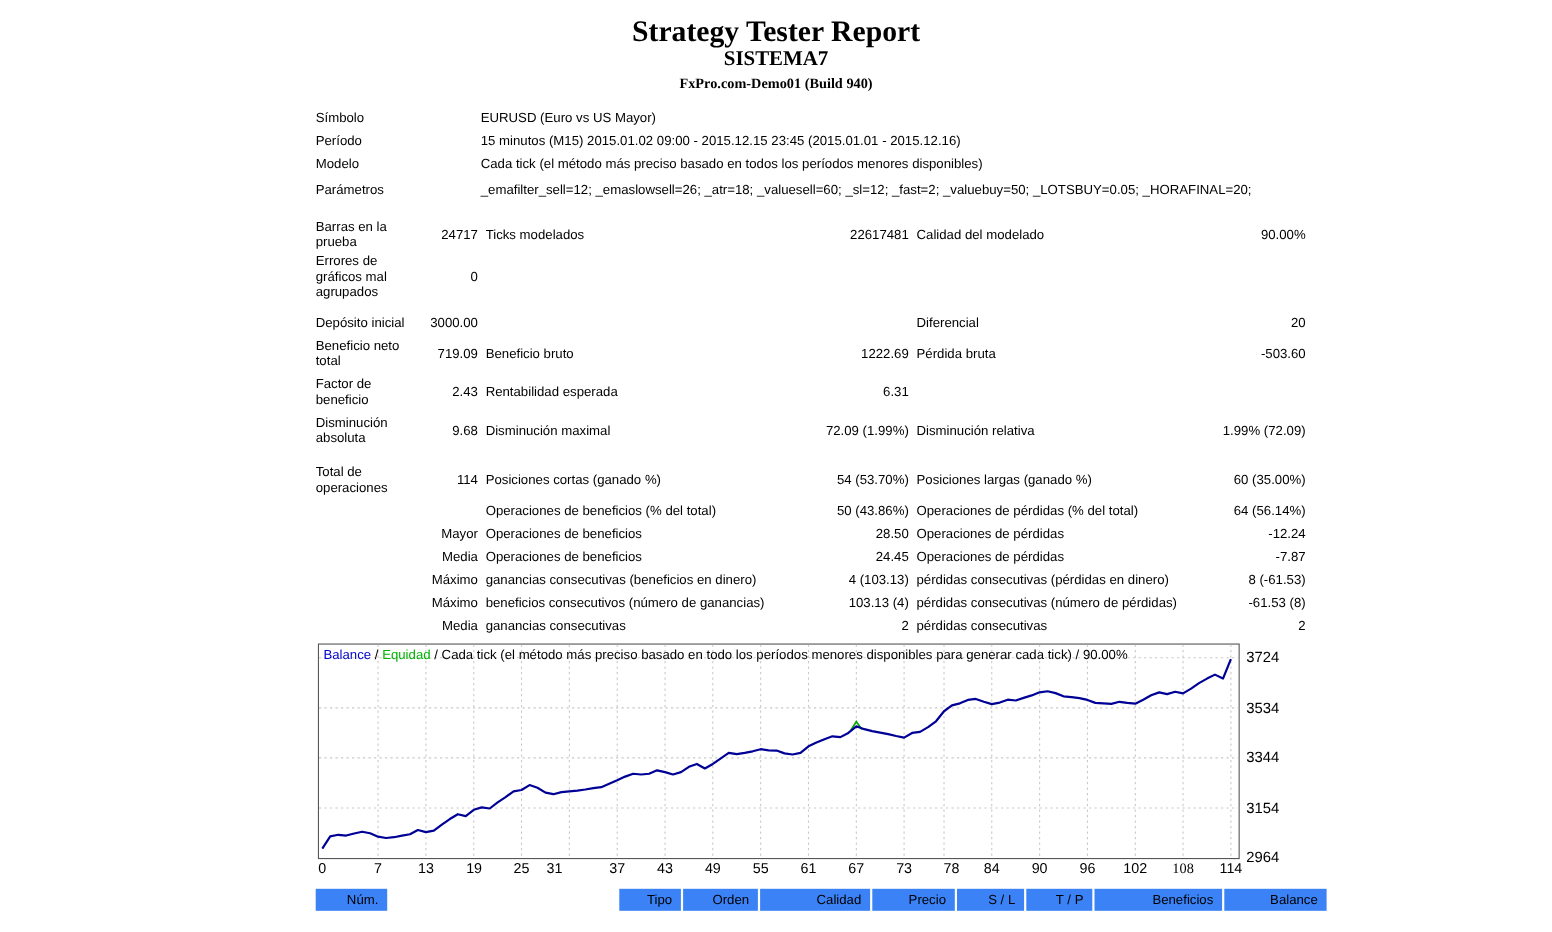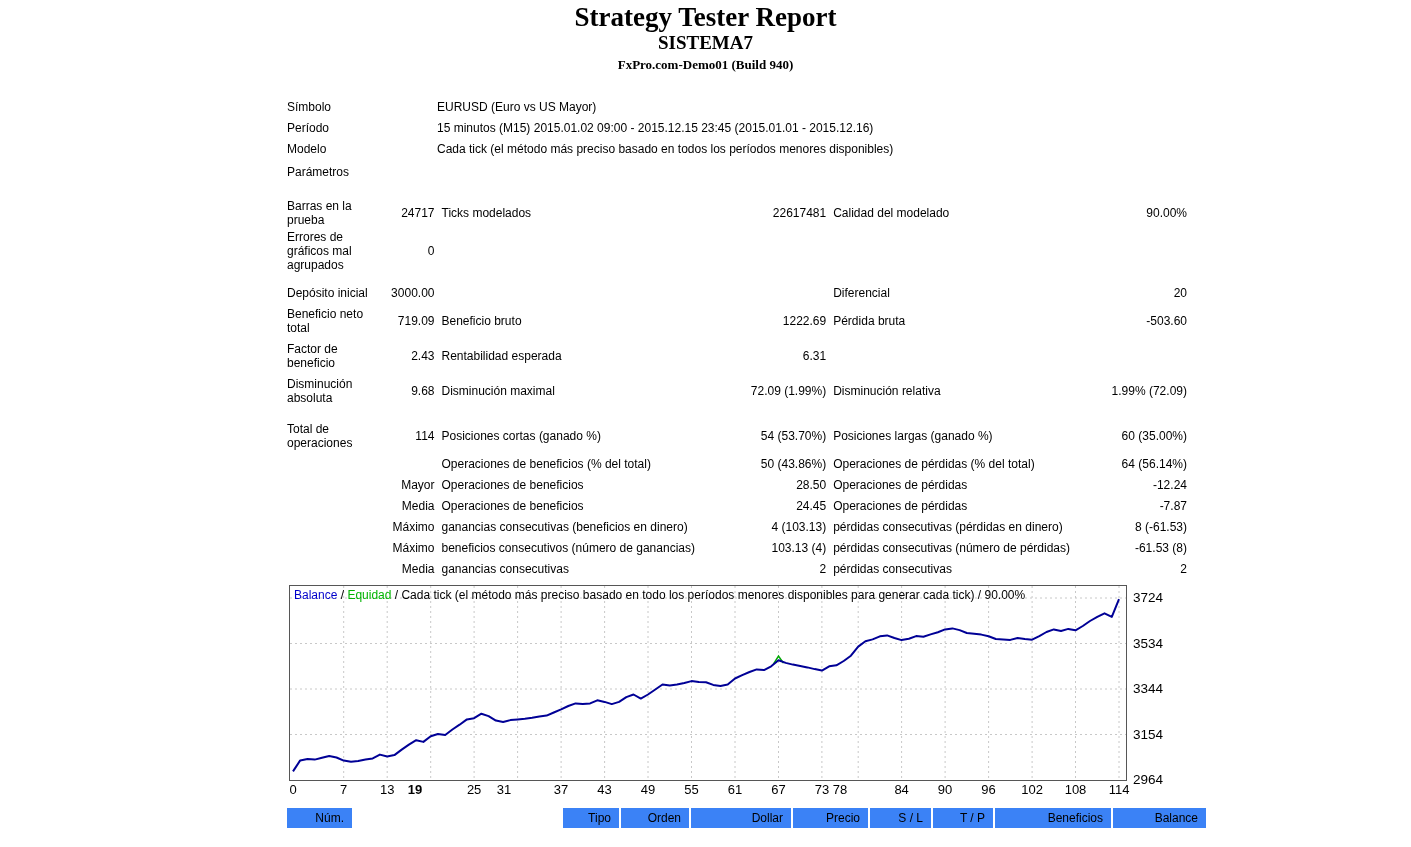--- a/index.html
+++ b/index.html
@@ -1,20 +1,20 @@
 <!DOCTYPE html>
 <html><head>
 <meta charset="utf-8">
 <style>
   html,body{margin:0;padding:0;background:#fff;}
   #page{position:relative;width:1411px;height:847px;overflow:hidden;background:#fff;
         font-family:"Liberation Sans","DejaVu Sans",sans-serif;font-size:12px;color:#000;}
   
   #hdr{position:absolute;top:0;left:0;width:100%;text-align:center;font-family:"Liberation Serif","DejaVu Serif",serif;}
-  #hdr .t1{font-size:27px;font-weight:bold;line-height:30px;margin-top:2px;}
+  #hdr .t1{font-size:27px;font-weight:bold;line-height:30px;margin-top:13px;}
   #hdr .t2{font-size:19px;font-weight:bold;line-height:22px;}
   #hdr .t3{font-size:13px;font-weight:bold;line-height:18px;margin-top:2px;}
   
   #report{position:absolute;left:287px;top:100px;width:900px;}
   .irow{display:flex;align-items:flex-start;min-height:21px;}
   .irow .lab{width:150px;}
   .irow .val{width:746px;}
   .irow.params{margin-top:2px;}
   .srow{display:flex;align-items:center;min-height:21px;}
   .srow.tall{min-height:35px;}
@@ -64,20 +64,21 @@
       <div class="lab">Período</div>
       <div class="val">15 minutos (M15) 2015.01.02 09:00 - 2015.12.15 23:45 (2015.01.01 - 2015.12.16)</div>
     </div>
     <div class="irow">
       <div class="lab">Modelo</div>
       <div class="val">Cada tick (el método más preciso basado en todos los períodos menores disponibles)</div>
     </div>
     <div class="irow params">
       <div class="lab">Parámetros</div>
       <div class="val">
+        <div>_emafilter_sell=12; _emaslowsell=26; _atr=18; _valuesell=60; _sl=12; _fast=2; _valuebuy=50; _LOTSBUY=0.05; _HORAFINAL=20;</div>
       </div>
     </div>
 
     <div class="srow tall gapA">
       <div class="col-a">Barras en la prueba</div>
       <div class="col-b">24717</div>
       <div class="col-c">Ticks modelados</div>
       <div class="col-d">22617481</div>
       <div class="col-e">Calidad del modelado</div>
       <div class="col-f">90.00%</div>
@@ -209,53 +210,53 @@
         <polyline fill="none" stroke="#000096" stroke-width="2" stroke-linejoin="round" points="3.0,185.4 10.2,174.4 17.5,172.9 24.7,173.6 32.0,171.7 39.2,170.1 46.5,171.5 53.7,174.6 61.0,175.8 68.2,175.1 75.5,173.6 82.7,172.4 89.9,168.6 97.2,170.5 104.4,169.1 111.7,163.6 118.9,158.6 126.2,154.2 133.4,155.9 140.7,150.2 147.9,148.0 155.2,149.0 162.4,143.5 169.6,138.7 176.9,133.4 184.1,132.2 191.4,127.7 198.6,130.1 205.9,134.6 213.1,136.0 220.4,134.1 227.6,133.4 234.9,132.7 242.1,131.7 249.4,130.5 256.6,129.6 263.8,126.5 271.1,123.4 278.3,120.0 285.6,117.4 292.8,118.1 300.1,117.4 307.3,114.3 314.6,115.9 321.8,118.1 329.1,115.9 336.3,111.1 343.5,108.5 350.8,112.6 358.0,108.5 365.3,103.5 372.5,98.5 379.8,99.6 387.0,98.5 394.3,97.0 401.5,95.1 408.8,96.1 416.0,96.3 423.2,98.9 430.5,99.9 437.7,98.5 445.0,92.5 452.2,89.1 459.5,86.0 466.7,83.4 474.0,84.1 481.2,80.3 488.5,74.3 495.7,76.9 502.9,78.6 510.2,80.0 517.4,81.4 524.7,83.1 531.9,84.6 539.2,80.3 546.4,79.3 553.7,75.0 560.9,69.7 568.2,60.6 575.4,55.3 582.6,53.4 589.9,50.3 597.1,49.4 604.4,52.0 611.6,54.1 618.9,52.7 626.1,50.1 633.4,50.8 640.6,48.4 647.9,46.2 655.1,43.4 662.4,42.4 669.6,44.1 676.8,47.0 684.1,47.7 691.3,48.6 698.6,50.3 705.8,53.0 713.1,53.4 720.3,53.9 727.6,52.0 734.8,53.0 742.1,53.7 749.3,50.1 756.5,46.0 763.8,43.4 771.0,45.0 778.3,42.9 785.5,44.3 792.8,40.0 800.0,35.0 807.3,30.9 814.5,27.3 821.8,30.9 829.0,13.2"></polyline>
       </svg>
     <div id="legend">
       <span id="lg-balance" style="color: rgb(0, 0, 204);">Balance</span><span> / </span><span id="lg-equity" style="color: rgb(0, 180, 0);">Equidad</span><span> / </span><span>Cada tick (el método más preciso basado en todo los períodos menores disponibles para generar cada tick)</span><span>  / </span><span>90.00%</span>
     </div>
   </div>
   <div id="xlabels">
       <span style="left: 4px;">0</span>
       <span style="left: 54.7193px;">7</span>
       <span style="left: 98.193px;">13</span>
-      <span style="left: 126px; font-weight: bold;">19</span>
+      <span style="left: 142px;">19</span>
       <span style="left: 185.14px;">25</span>
       <span style="left: 215px;">31</span>
       <span style="left: 272.088px;">37</span>
       <span style="left: 315.561px;">43</span>
       <span style="left: 359.035px;">49</span>
       <span style="left: 402.509px;">55</span>
       <span style="left: 445.982px;">61</span>
       <span style="left: 489.456px;">67</span>
       <span style="left: 532.93px;">73</span>
-      <span style="left: 551px;">78</span>
+      <span style="left: 576px;">78</span>
       <span style="left: 612.632px;">84</span>
       <span style="left: 656.105px;">90</span>
       <span style="left: 699.579px;">96</span>
       <span style="left: 743.053px;">102</span>
-      <span style="left: 786.526px;">108</span>
+      <span style="left: 786.526px; font-family: Liberation Serif, serif;">108</span>
       <span style="left: 830px;">114</span>
     </div>
   <div id="ylabels">
       <span style="top: 187px;">2964</span>
       <span style="top: 141.5px;">3154</span>
       <span style="top: 96px;">3344</span>
       <span style="top: 50.5px;">3534</span>
       <span style="top: 5px;">3724</span>
     </div>
 
   <div id="trades">
     <div class="trow head">
       <div class="tc c0">Núm.</div>
       <div class="tc c1">Tiempo</div>
       <div class="tc c2">Tipo</div>
       <div class="tc c3">Orden</div>
-      <div class="tc c4">Dollar</div>
+      <div class="tc c4">Calidad</div>
       <div class="tc c5">Precio</div>
       <div class="tc c6">S / L</div>
       <div class="tc c7">T / P</div>
       <div class="tc c8">Beneficios</div>
       <div class="tc c9">Balance</div>
     </div>
     <div class="trow data">
       <div class="tc c0">1</div>
       <div class="tc c1">2015.01.05 11:01</div>
       <div class="tc c2">cada</div>

